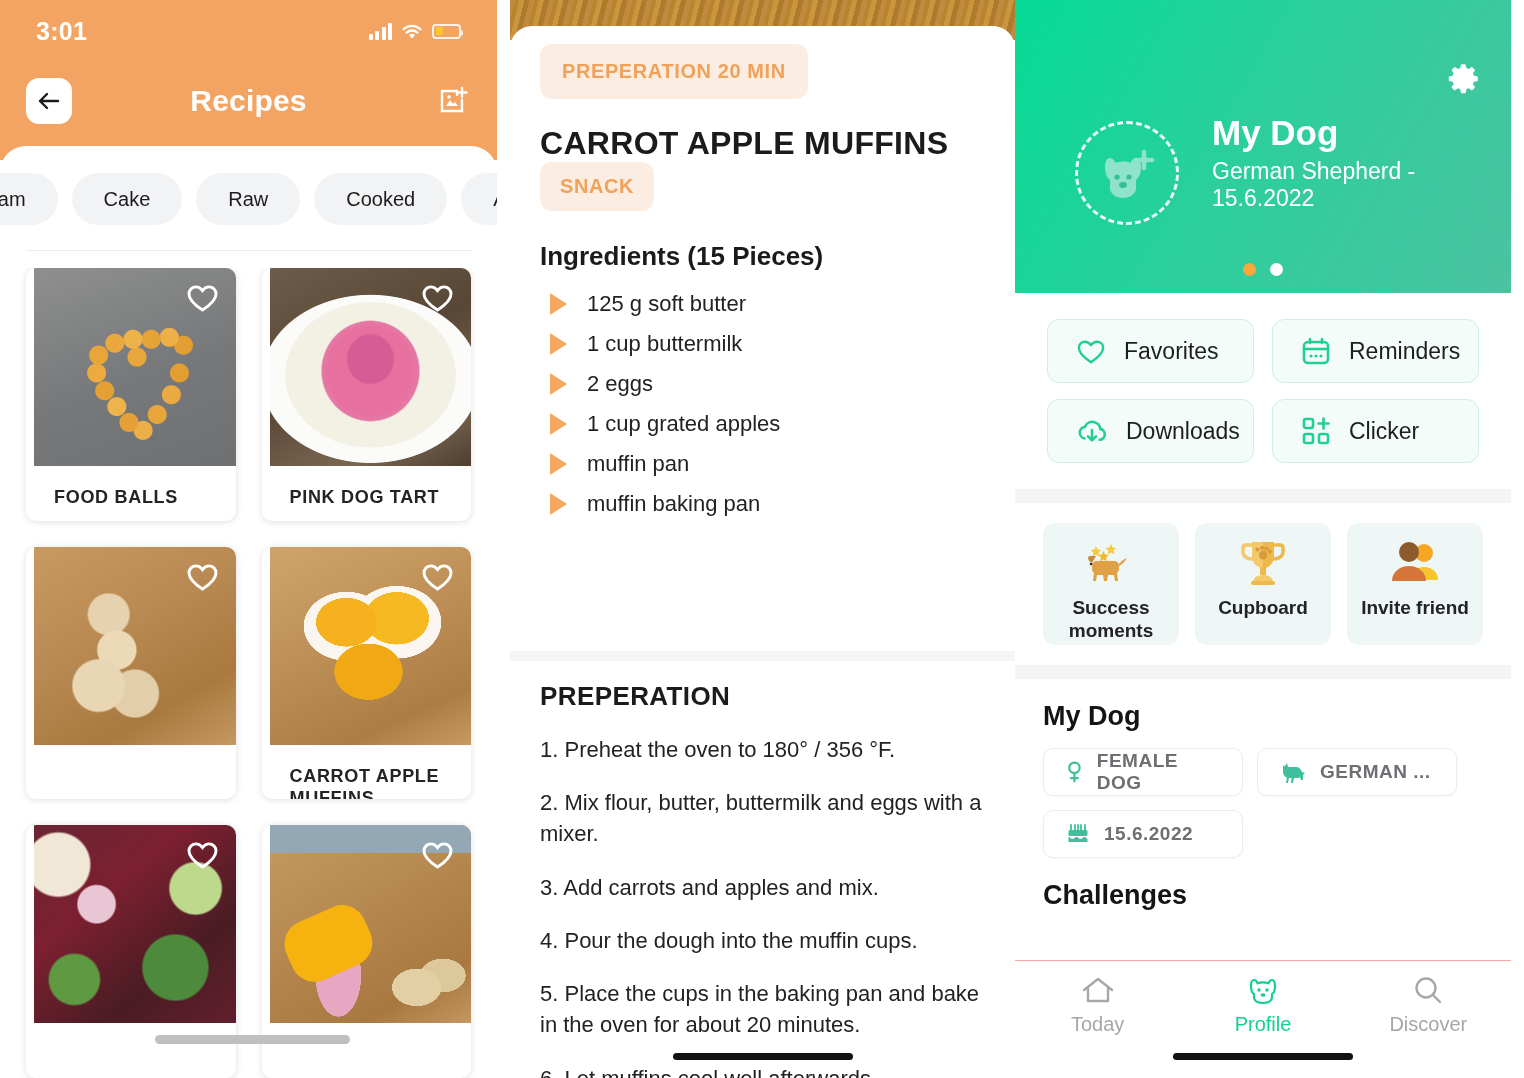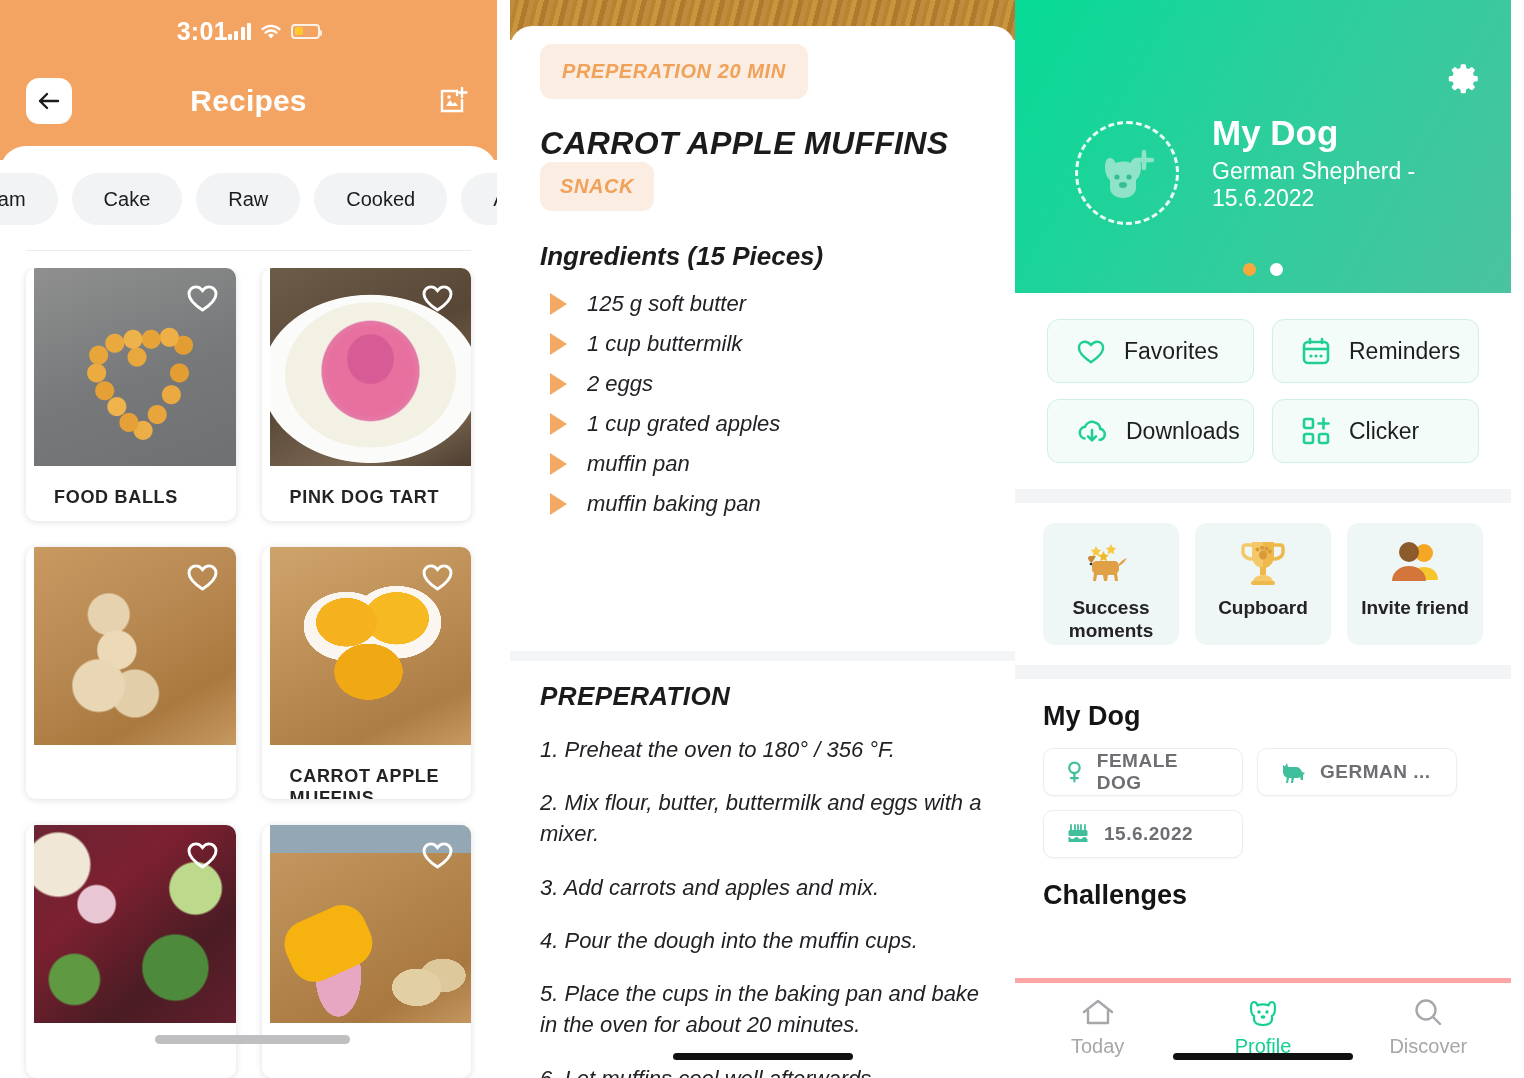--- a/index.html
+++ b/index.html
@@ -8,26 +8,26 @@
     background: #ffffff;
     font-family: "Liberation Sans", sans-serif;
     overflow: hidden;
   }
   .stage { position: relative; width: 1524px; height: 1078px; display: flex; background:#fff; }
 
   
   .panel { position: relative; height: 1078px; overflow: hidden; background:#fff; }
   .p1 { width: 497px; }
   .gap { width: 13px; background:#fff; }
-  .p2 { width: 505px; font-style: italic; }
+  .p2 { width: 505px; }
   .p3 { width: 496px; }
 
   
   .statusbar { position:absolute; top:0; left:0; right:0; height:62px; display:flex;
-               align-items:center; justify-content:center; padding:16px 36px; z-index:20; }
+               align-items:center; justify-content:space-between; padding:16px 36px; z-index:20; }
   .status-time { font-size:25px; font-weight:700; letter-spacing:.3px; color:#fff; }
   .status-right { display:flex; align-items:center; gap:9px; }
   .bars { display:flex; align-items:flex-end; gap:2.5px; height:17px; }
   .bars i { display:block; width:4px; background:#fff; border-radius:1px; }
   .bars i:nth-child(1){height:6px;} .bars i:nth-child(2){height:9px;}
   .bars i:nth-child(3){height:13px;} .bars i:nth-child(4){height:17px;}
   .wifi { width:22px; height:17px; position:relative; }
   .wifi svg { display:block; }
   .batt { width:29px; height:15px; border:2px solid rgba(255,255,255,.85); border-radius:4px;
           position:relative; padding:1.5px; }
@@ -178,22 +178,22 @@
   .band2 { height:14px; background:#F2F4F5; margin-top:20px; }
   .mydog-sec { padding:22px 28px 0; }
   .mydog-h { font-size:27px; font-weight:700; color:#141416; }
   .infochips { margin-top:16px; display:flex; flex-wrap:wrap; gap:14px; }
   .ichip { height:48px; border:1.5px solid #ECEDEF; border-radius:10px; display:flex; align-items:center;
            gap:14px; padding:0 22px; background:#fff; box-shadow:0 1px 2px rgba(0,0,0,.04); cursor:pointer; }
   .ichip span { font-size:19px; color:#6E6E73; letter-spacing:.5px; font-weight:600; }
   .ichip.w1 { width:200px; } .ichip.w2 { width:200px; }
   .chall-h { margin-top:22px; font-size:27px; font-weight:700; color:#141416; }
 
-  .tabbar { position:absolute; bottom:0; left:0; right:0; height:100px; background:#fff;
-            border-top:5px solid #fca5a5; display:flex; }
+  .tabbar { position:absolute; bottom:0; left:0; right:0; height:118px; background:#fff;
+            border-top:1px solid #fca5a5; display:flex; }
   .tab { flex:1; display:flex; flex-direction:column; align-items:center; padding-top:14px;
          cursor:pointer; }
   .tab .tlab { margin-top:6px; font-size:20px; color:#A6A7AA; }
   .tab.active .tlab { color:#12D18E; }
   .home-ind3 { position:absolute; bottom:18px; left:50%; transform:translateX(-50%);
                width:180px; height:7px; background:#111; border-radius:4px; }
 </style>
 </head>
 <body>
 

